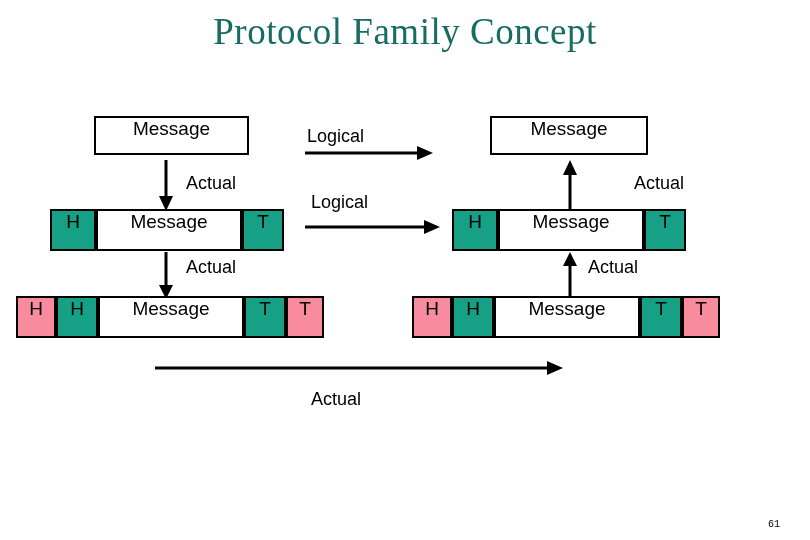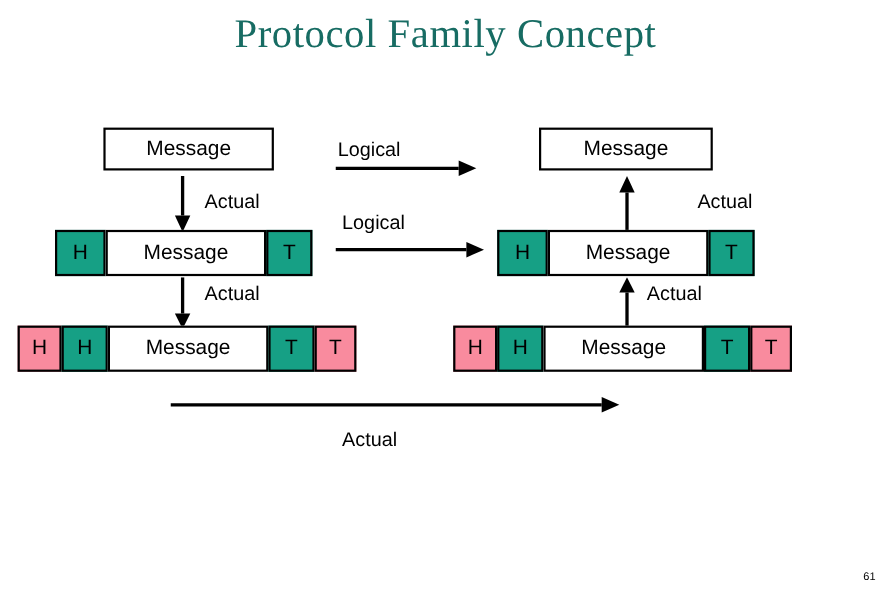--- a/index.html
+++ b/index.html
@@ -33,21 +33,21 @@
   }
   
   .box {
     position: absolute;
     box-sizing: border-box;
     border: 2px solid #000000;
     background: #ffffff;
     color: #000000;
     font-size: 19px;
     display: flex;
-    align-items: center;
+    align-items: flex-start;
     justify-content: center;
     white-space: nowrap;
   }
   .box.teal {
     background: #16a085;
     border-color: #000000;
     color: #000000;
   }
   .box.pink {
     background: #f98b9e;
@@ -61,24 +61,25 @@
     position: absolute;
     font-size: 18px;
     color: #000000;
     white-space: nowrap;
   }
   .arrow {
     position: absolute;
   }
   .pagenum {
     position: absolute;
-    right: 14px;
+    right: 30px;
     bottom: 10px;
     font-size: 10px;
     color: #000000;
+    font-family: Liberation Mono, monospace;
   }
 </style>
 </head>
 <body>
 
 <div id="slide">
 
   <div class="title">Protocol Family Concept</div>
 
   <div class="box plain" style="left:94px; top:116px; width:155px; height:39px;">

